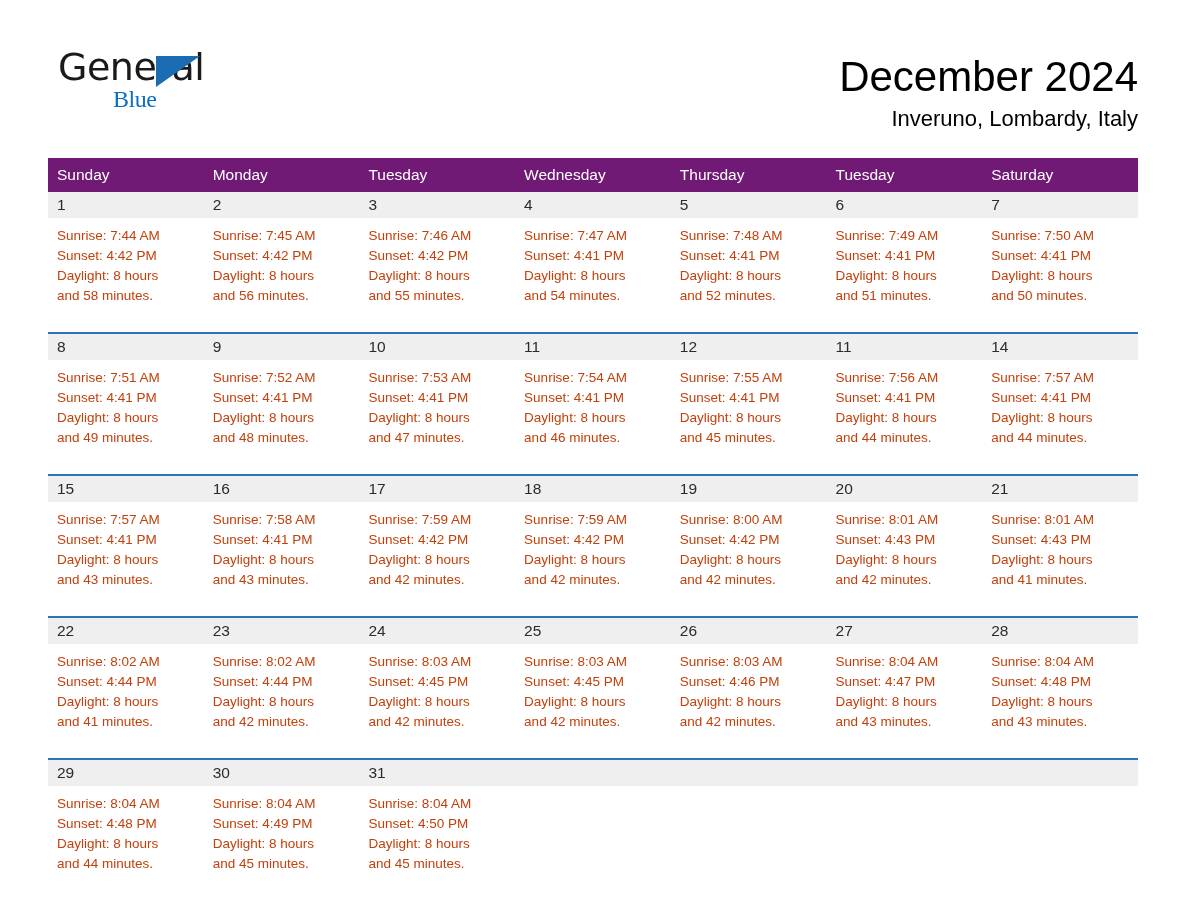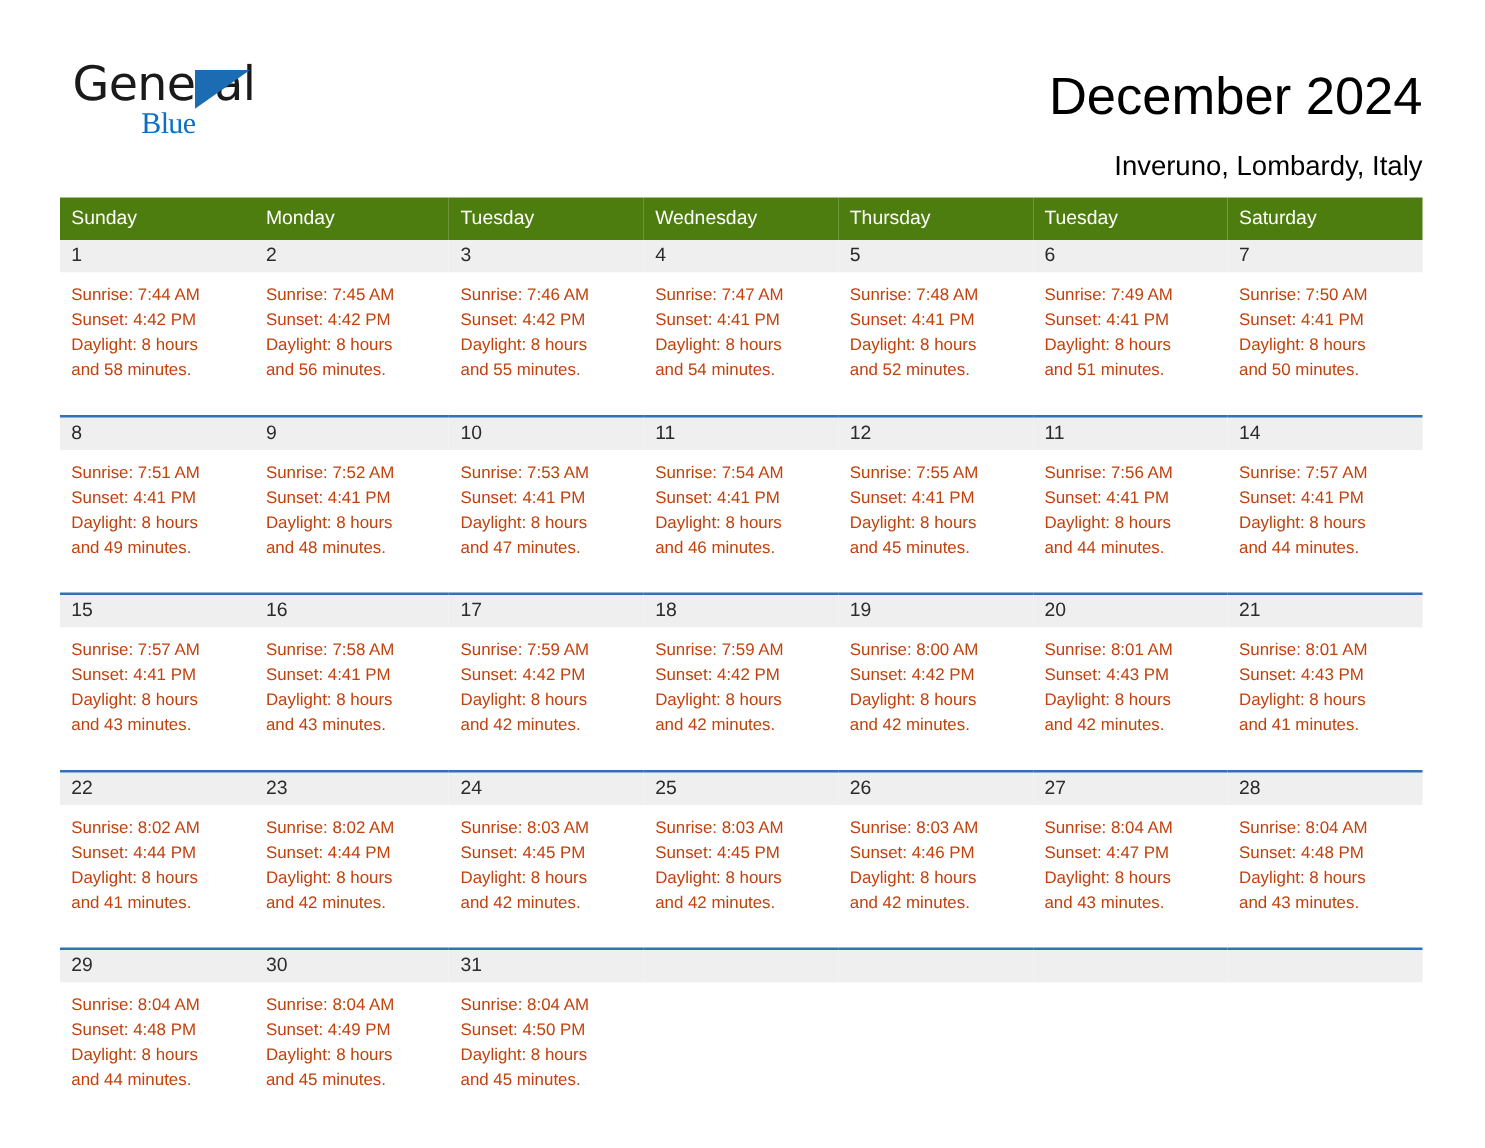--- a/index.html
+++ b/index.html
@@ -75,41 +75,41 @@
     text-align: right;
   }
   .cal-title {
     font-size: 42px;
     font-weight: 400;
     color: #000;
     line-height: 1.15;
     white-space: nowrap;
   }
   .cal-subtitle {
-    margin-top: 19px;
+    margin-top: 5px;
     font-size: 22px;
     font-weight: 400;
     color: #000;
     line-height: 1.15;
     white-space: nowrap;
   }
 
   
   .calendar {
     position: absolute;
     left: 48px;
     top: 158px;
     width: 1090px;
     border-collapse: collapse;
     table-layout: fixed;
   }
   .calendar col { width: 155.71px; }
 
   .calendar thead th {
-    background: #4d7c0f;
+    background: #701a75;
     color: #ffffff;
     font-size: 15.5px;
     font-weight: 400;
     text-align: left;
     padding: 8px 0 8px 9px;
     height: 16px;
     vertical-align: middle;
     border: 0;
   }
   .daynum-row td {

